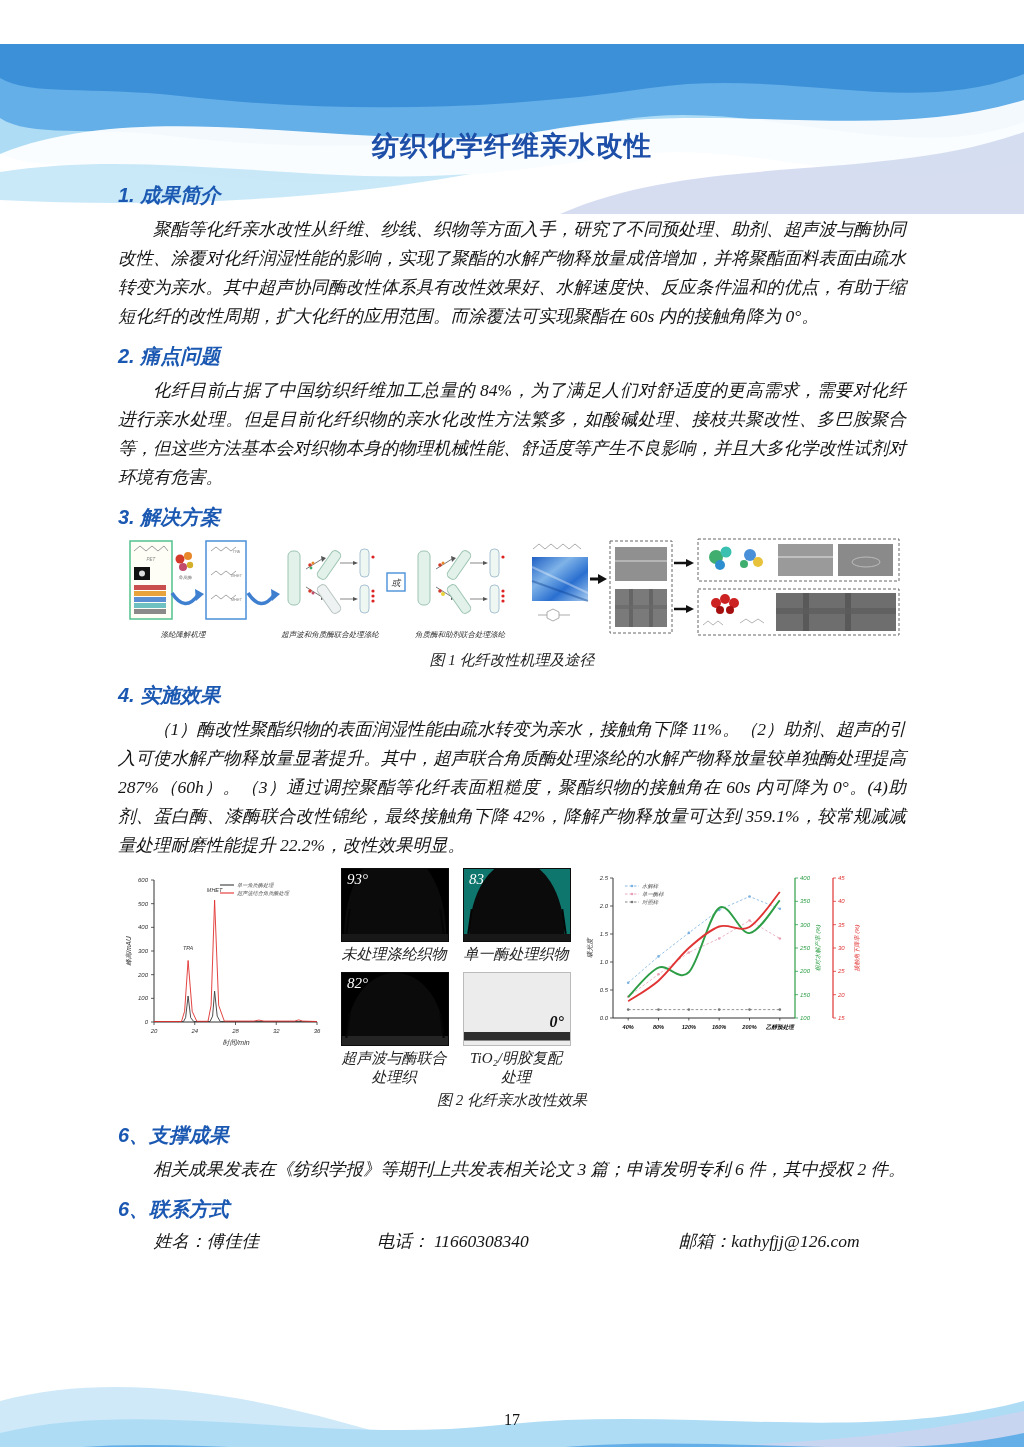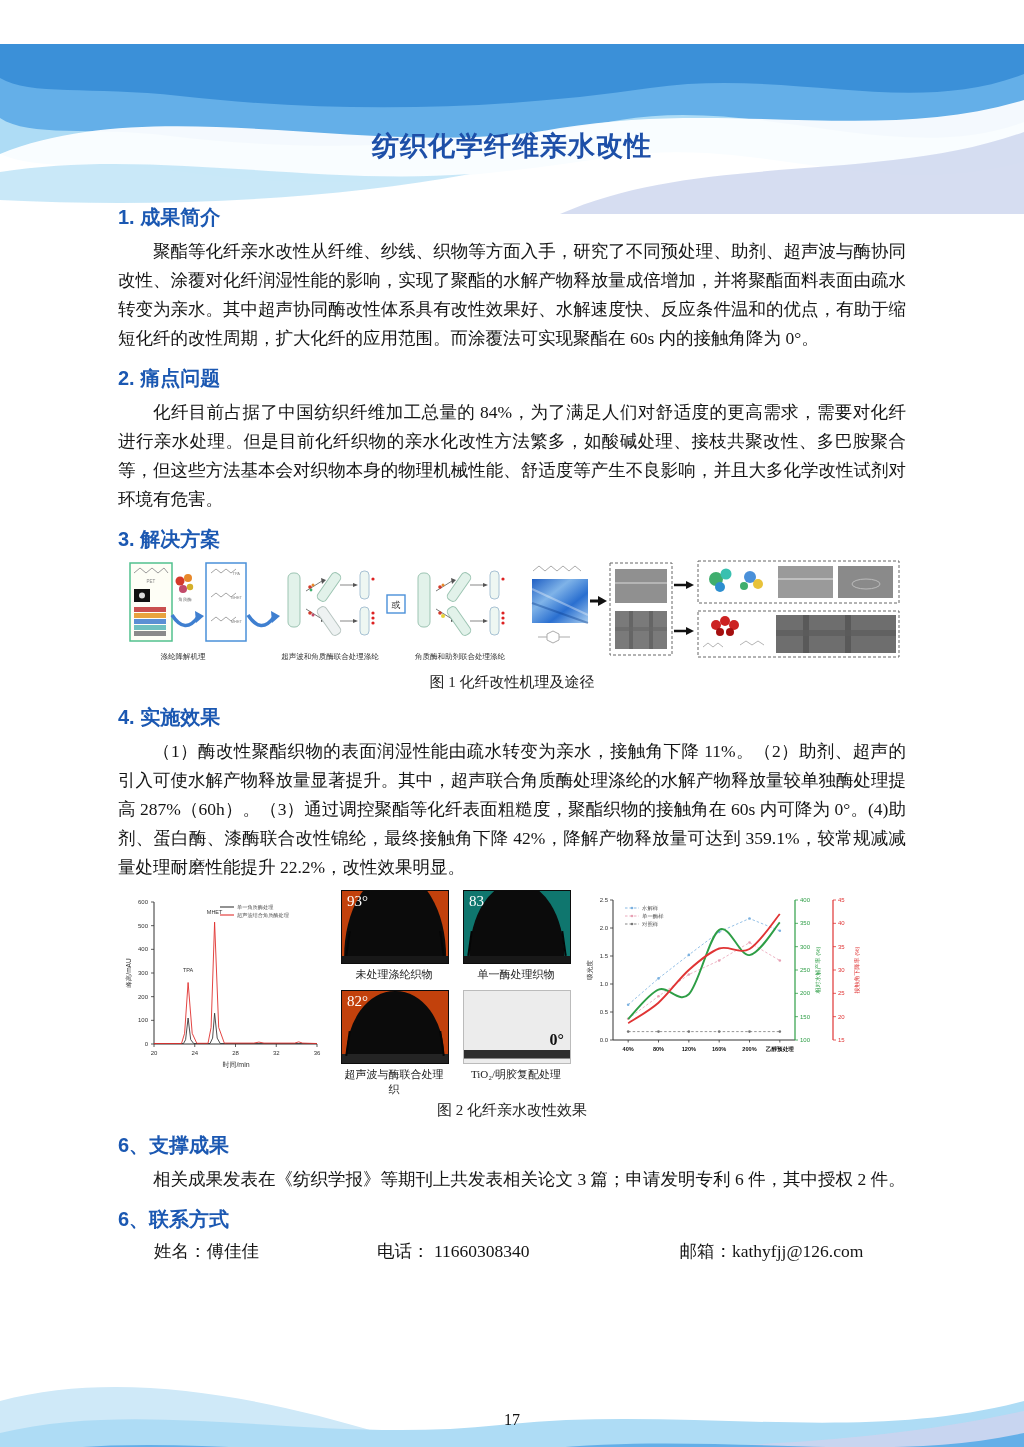--- a/index.html
+++ b/index.html
@@ -3,48 +3,48 @@
 <meta charset="utf-8">
 <style>
   html,body{margin:0;padding:0;}
   body{background:#fff;font-family:"Liberation Serif",serif;}
   .page{position:relative;width:1024px;height:1447px;background:#fff;overflow:hidden;margin-top:44px;}
   .decor{position:absolute;left:0;z-index:1;pointer-events:none;}
   .decor.top{top:0;}
   .decor.bottom{bottom:0;}
   .doc-title{position:absolute;top:84px;left:0;width:100%;text-align:center;z-index:2;
     font-family:"Liberation Sans",sans-serif;font-weight:bold;font-size:27px;color:#1d4fa8;letter-spacing:1px;}
-  .content{position:absolute;left:118px;top:148px;width:788px;z-index:2;}
+  .content{position:absolute;left:118px;top:126px;width:788px;z-index:2;font-style:italic;}
   .sec-head{font-family:"Liberation Sans",sans-serif;font-weight:bold;font-size:20px;color:#1b58b2;margin:12px 0 6px 0;}
   .body-par{font-size:17.5px;line-height:29px;color:#141414;text-align:justify;text-indent:2em;margin:0 0 2px 0;}
   .fig-caption{text-align:center;font-size:15px;color:#222;margin:4px 0 2px 0;}
   .fig1-wrap{margin:6px 0 0 0;}
   .fig2-row{display:flex;gap:14px;align-items:flex-start;margin:8px 0 0 2px;}
   svg text{font-family:"Liberation Sans",sans-serif;}
   .fig1-label{font-size:7.5px;fill:#333;}
   
   .ca-grid{display:grid;grid-template-columns:106px 106px;column-gap:16px;row-gap:8px;}
   .ca-cell{width:106px;}
-  .ca-box{position:relative;width:106px;height:72px;background:#c2410c;overflow:hidden;border:1px solid #0c0c0c;}
+  .ca-box{position:relative;width:106px;height:72px;background:#000000;overflow:hidden;border:1px solid #0c0c0c;}
   .ca-box.light{background:#0f766e;}
   .ca-box.flat{background:#ececec;border:1px solid #bbb;}
   .dome{position:absolute;left:50%;transform:translateX(-50%);bottom:6px;background:#0b0b0b;
     border-radius:50% 50% 0 0 / 100% 100% 0 0;}
   .dome.d93{width:96%;height:118%;}
   .dome.d83{width:90%;height:104%;}
   .dome.d82{width:92%;height:92%;}
   .base{position:absolute;left:0;bottom:0;width:100%;height:7px;background:#181818;}
   .base.fabric{height:9px;background:#242424;}
   .strip0{position:absolute;left:0;bottom:4px;width:100%;height:9px;background:#2e2e2e;box-shadow:0 -1px 0 #888 inset;}
   .ndl{position:absolute;bottom:7px;width:2px;height:25px;background:#050505;}
   .ndl.l{left:5px;transform:rotate(8deg);}
   .ndl.r{right:5px;transform:rotate(-8deg);}
   .ca-val{position:absolute;top:2px;left:5px;color:#fff;font-size:15px;font-family:"Liberation Serif",serif;}
   .ca-val.dark{color:#111;top:auto;left:auto;right:6px;bottom:14px;font-weight:bold;font-size:16px;}
-  .ca-cap{text-align:center;font-size:11px;color:#222;margin-top:3px;}
+  .ca-cap{text-align:center;font-size:15px;color:#222;margin-top:3px;}
   
   .contact-row{display:flex;font-size:17.5px;color:#141414;padding-left:36px;margin-top:4px;}
   .contact-item{white-space:nowrap;}
   .ci-phone{margin-left:118px;}
   .ci-mail{margin-left:150px;}
   .page-num{position:absolute;left:0;bottom:62px;width:100%;text-align:center;z-index:3;
     font-size:16px;color:#111;}
 </style>
 </head>
 <body>

